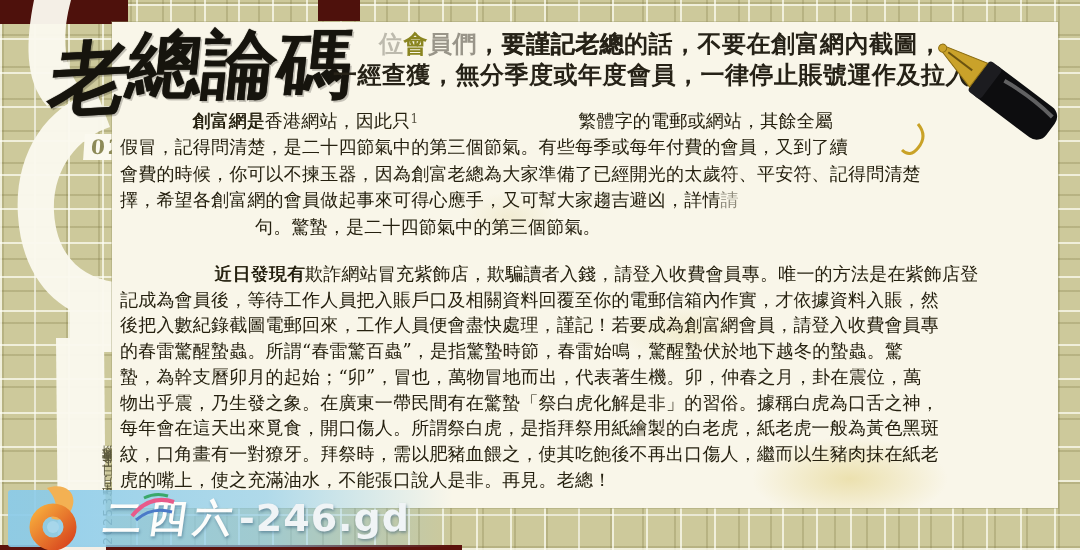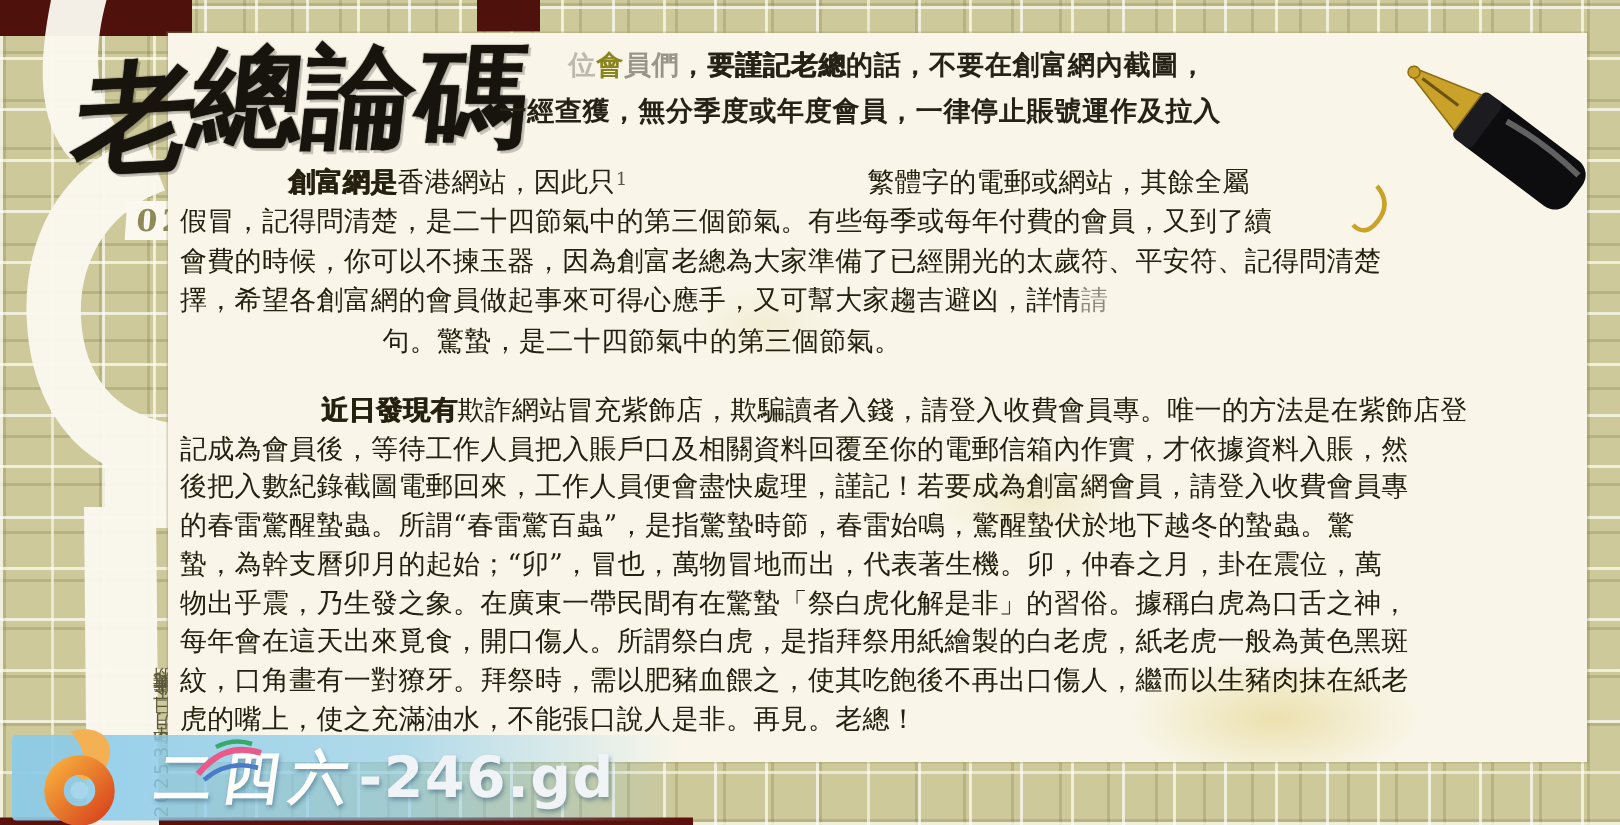--- a/index.html
+++ b/index.html
@@ -27,34 +27,34 @@
       radial-gradient(140px 60px at 78% 94%, rgba(214,190,80,.38), rgba(214,190,80,0) 70%),
       radial-gradient(100px 42px at 61% 64%, rgba(210,192,100,.22), rgba(210,192,100,0) 70%),
       radial-gradient(70px 34px at 42% 40%, rgba(208,192,110,.18), rgba(208,192,110,0) 70%),
       #f9f6e9;
     box-shadow:0 0 0 1px rgba(150,145,100,.35);}
   .title-ch{position:absolute;color:#16140d;font-weight:bold;
     text-shadow:2px 2px 0 rgba(22,20,13,.22), 0 0 1px #16140d;}
   #title-prefix{left:50px;top:26px;font-size:80px;transform:skewX(-10deg) rotate(-3deg);}
   #title-main{left:128px;top:16px;font-size:74px;letter-spacing:1px;transform:skewX(-6deg);}
   
-  #notice{position:absolute;left:333px;top:28px;width:610px;font-size:18px;
+  #notice{position:absolute;left:333px;top:28px;width:610px;font-size:24px;
     font-weight:600;line-height:31px;color:#262217;letter-spacing:.5px;white-space:nowrap;}
   #notice .ind{padding-left:46px;}
   .faded{opacity:.28;}
   .faded2{opacity:.45;}
   .hl-olive{color:#8a8520;}
   .hbold{font-weight:900;text-shadow:.6px 0 0 currentColor;}
   
   .body-block{position:absolute;left:120px;width:934px;font-size:18px;color:#25200f;
     letter-spacing:.2px;white-space:nowrap;}
   #para1{top:106px;line-height:26.4px;}
   #para2{top:261px;line-height:25.7px;}
   .pline{height:auto;}
-  .lead{font-weight:700;text-shadow:.7px 0 0 currentColor;text-align:right;}
+  .lead{font-weight:400;text-shadow:.7px 0 0 currentColor;text-align:right;}
   .ind-72{padding-left:72px;}
   .ind-94{padding-left:94px;}
   .ind-135{padding-left:135px;}
   .gap-a{display:inline-block;width:160px;}
   .gap-b{display:inline-block;width:188px;}
   .sup-mark{font-size:12px;vertical-align:4px;opacity:.75;}
   .half-fade{opacity:.5;}
   
   #pen{position:absolute;left:884px;top:8px;}
   

